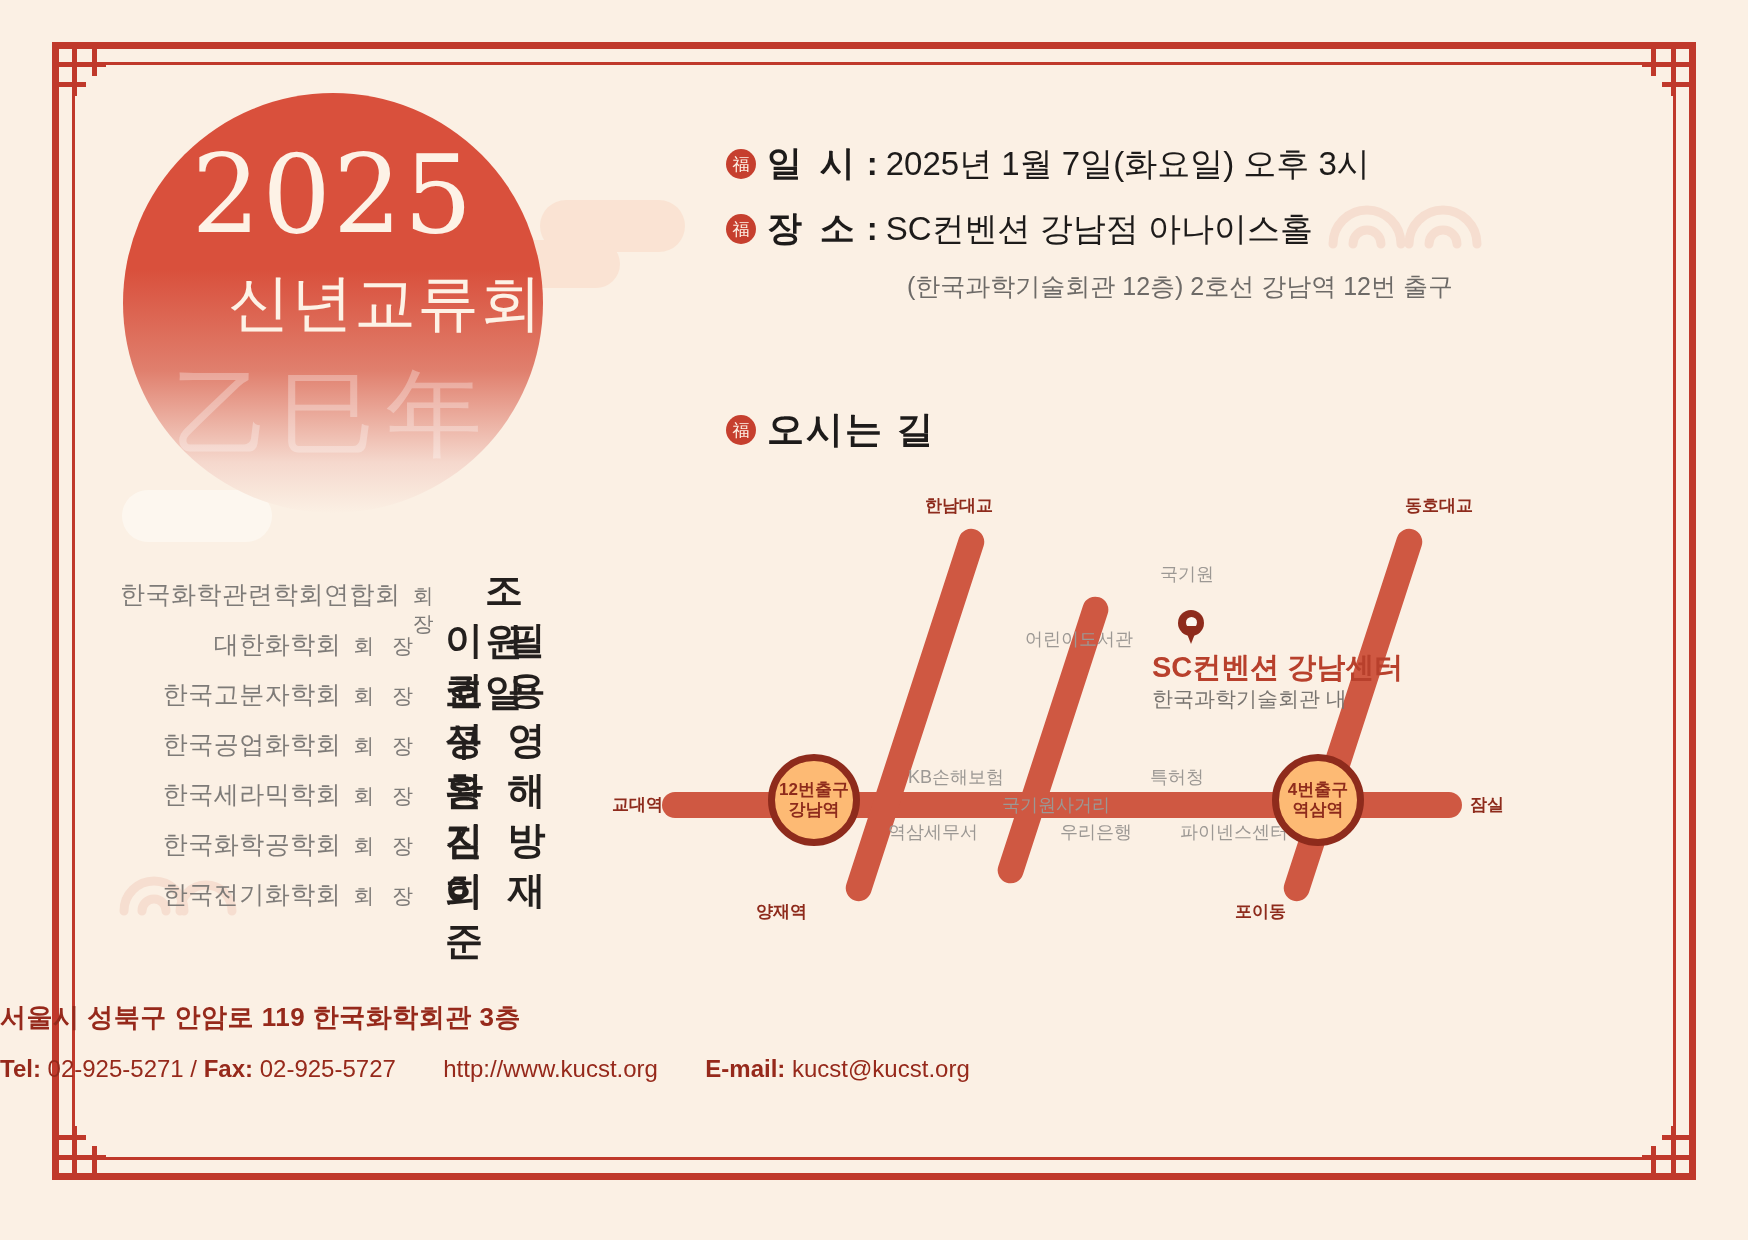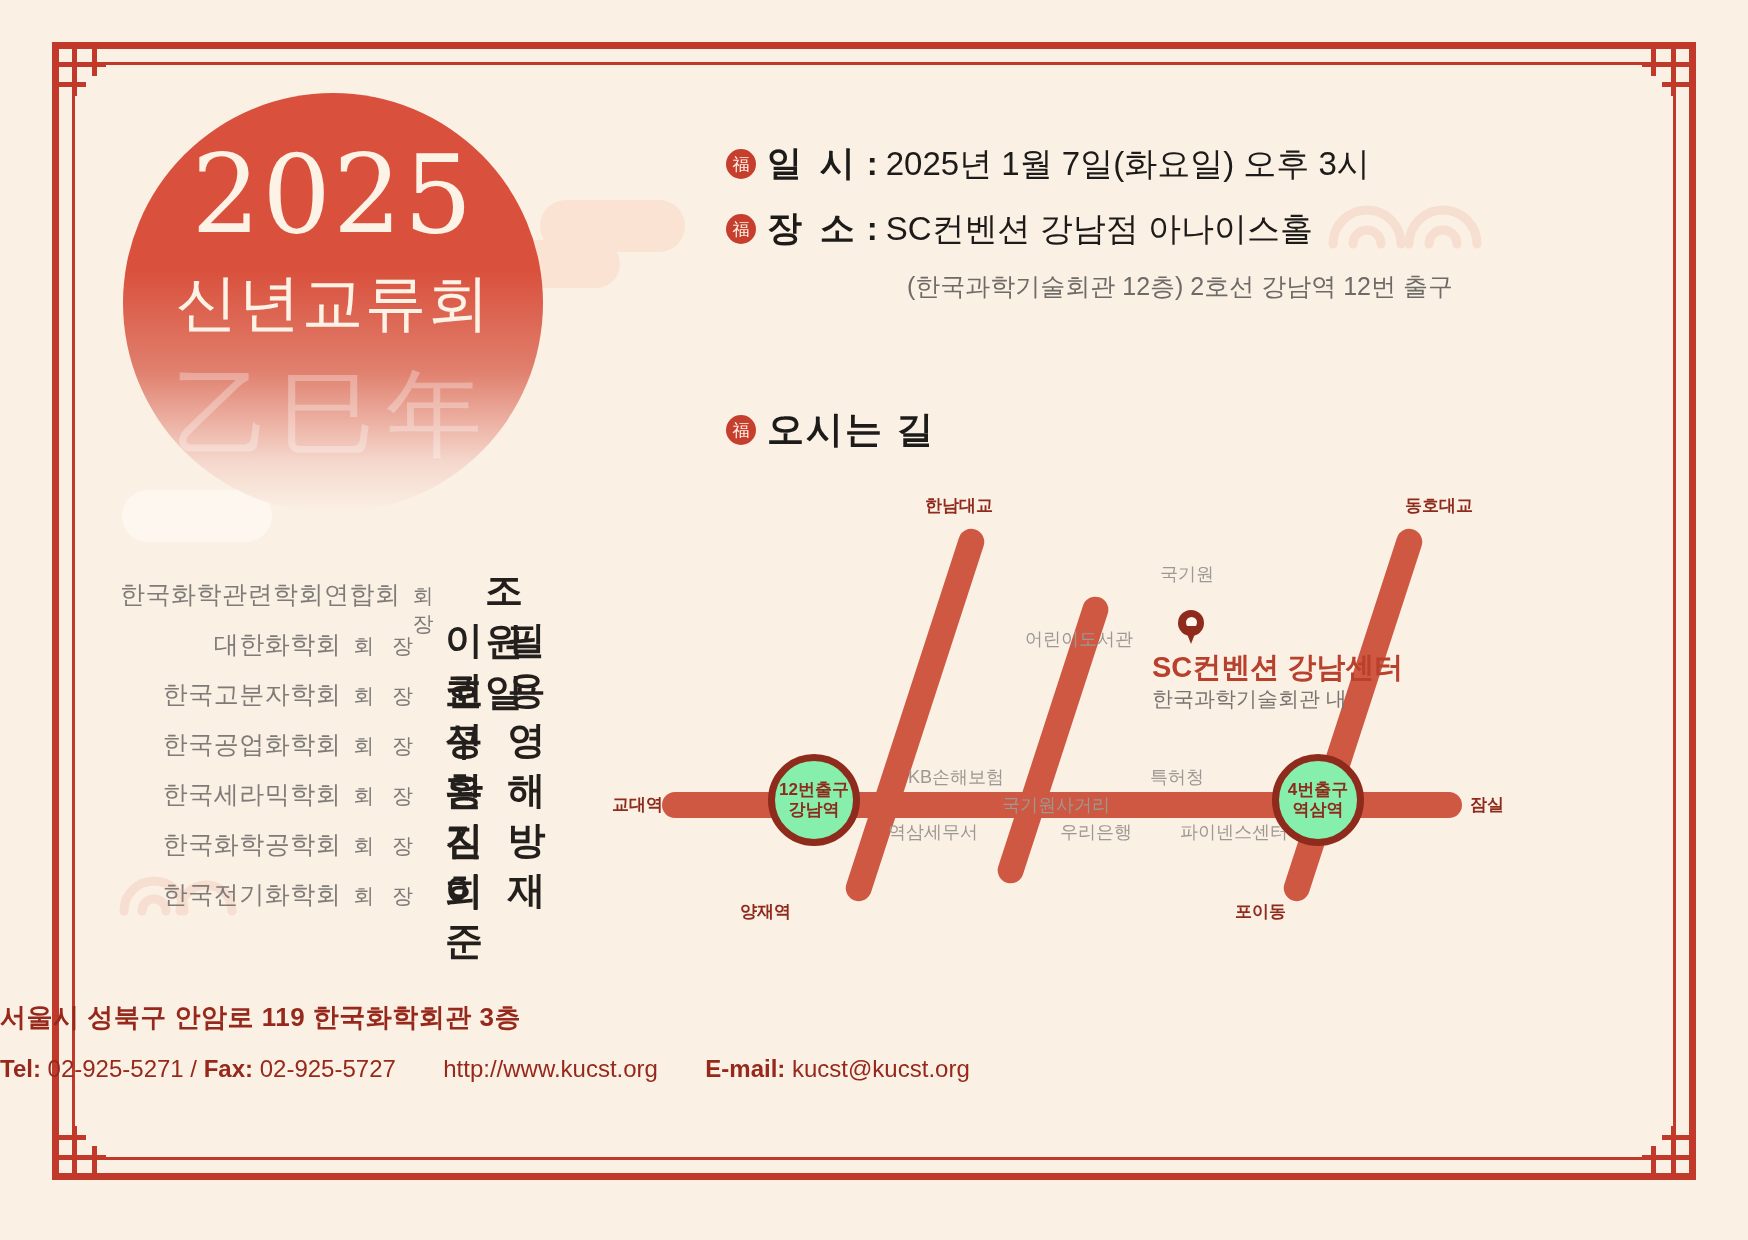--- a/index.html
+++ b/index.html
@@ -36,21 +36,21 @@
     position:absolute;left:123px;top:93px;width:420px;height:420px;border-radius:50%;
     background:linear-gradient(180deg,#d9503c 0%,#d9503c 42%,#e07f6d 66%,#f5d8cd 88%,#fbf0e4 100%);
     overflow:hidden;
   }
   .logo-year{
     position:absolute;left:0;right:0;top:48px;text-align:center;
     font-family:"DejaVu Serif","Liberation Serif",serif;
     font-size:108px;letter-spacing:2px;color:#fdf2e6;line-height:1;font-weight:400;
   }
   .logo-sub{
-    position:absolute;left:0;right:0;top:168px;text-align:center;
+    position:absolute;left:0;right:0;top:168px;text-align:right;
     font-size:62px;color:#fdf2e6;letter-spacing:1px;font-weight:400;
   }
   .logo-wm{
     position:absolute;left:0;right:0;top:258px;text-align:center;
     font-family:"DejaVu Serif","Liberation Serif",serif;
     font-size:96px;letter-spacing:10px;color:rgba(255,255,255,.30);
   }
 
   
   .info{position:absolute;left:726px;top:140px;width:870px;}
@@ -76,21 +76,21 @@
   .off-title{font-size:21px;color:#7e7b78;margin-left:12px;letter-spacing:6px;}
   .off-name{font-size:38px;font-weight:bold;color:#231f1d;letter-spacing:7px;width:135px;text-align:left;margin-left:26px;}
 
   
   .map{position:absolute;left:640px;top:480px;width:1020px;height:470px;}
   .road{position:absolute;background:#cf5842;border-radius:22px;}
   .road-h{height:26px;border-radius:13px;}
   .road-d{width:26px;border-radius:13px;transform-origin:50% 50%;}
   .stn{
     position:absolute;width:78px;height:78px;border-radius:50%;
-    background:#86efac;border:7px solid #8e2b1c;
+    background:#fdba74;border:7px solid #8e2b1c;
     display:flex;flex-direction:column;align-items:center;justify-content:center;
     color:#8e2b1c;font-weight:bold;font-size:17px;line-height:1.18;z-index:5;
   }
   .endlabel{position:absolute;font-size:17px;font-weight:bold;color:#8e2b1c;white-space:nowrap;}
   .poi{position:absolute;font-size:18px;color:#9c9894;white-space:nowrap;}
   .pin{position:absolute;width:26px;height:34px;}
   .pin .head{position:absolute;left:0;top:0;width:26px;height:26px;border-radius:50%;background:#8e2b1c;}
   .pin .dot{position:absolute;left:8px;top:7px;width:11px;height:11px;border-radius:50%;background:#fdf6ef;}
   .pin .tail{position:absolute;left:6px;top:16px;width:14px;height:18px;background:#8e2b1c;
     clip-path:polygon(0 0,100% 0,50% 100%);}
@@ -246,21 +246,21 @@
     <div class="road road-h" style="left:22px;top:312px;width:800px;"></div>
 
     <div class="road road-d" style="left:262px;top:40px;height:390px;transform:rotate(18deg);"></div>
     <div class="road road-d" style="left:400px;top:110px;height:300px;transform:rotate(18deg);"></div>
     <div class="road road-d" style="left:700px;top:40px;height:390px;transform:rotate(18deg);"></div>
 
     <div class="endlabel" style="left:285px;top:14px;">한남대교</div>
     <div class="endlabel" style="left:765px;top:14px;">동호대교</div>
     <div class="endlabel" style="left:-28px;top:313px;">교대역</div>
     <div class="endlabel" style="left:830px;top:313px;">잠실</div>
-    <div class="endlabel" style="left:100px;top:420px;">양재역</div>
+    <div class="endlabel" style="left:116px;top:420px;">양재역</div>
     <div class="endlabel" style="left:595px;top:420px;">포이동</div>
 
     <div class="stn" style="left:128px;top:274px;">
       <span>12번출구</span>
       <span>강남역</span>
     </div>
     <div class="stn" style="left:632px;top:274px;">
       <span>4번출구</span>
       <span>역삼역</span>
     </div>

